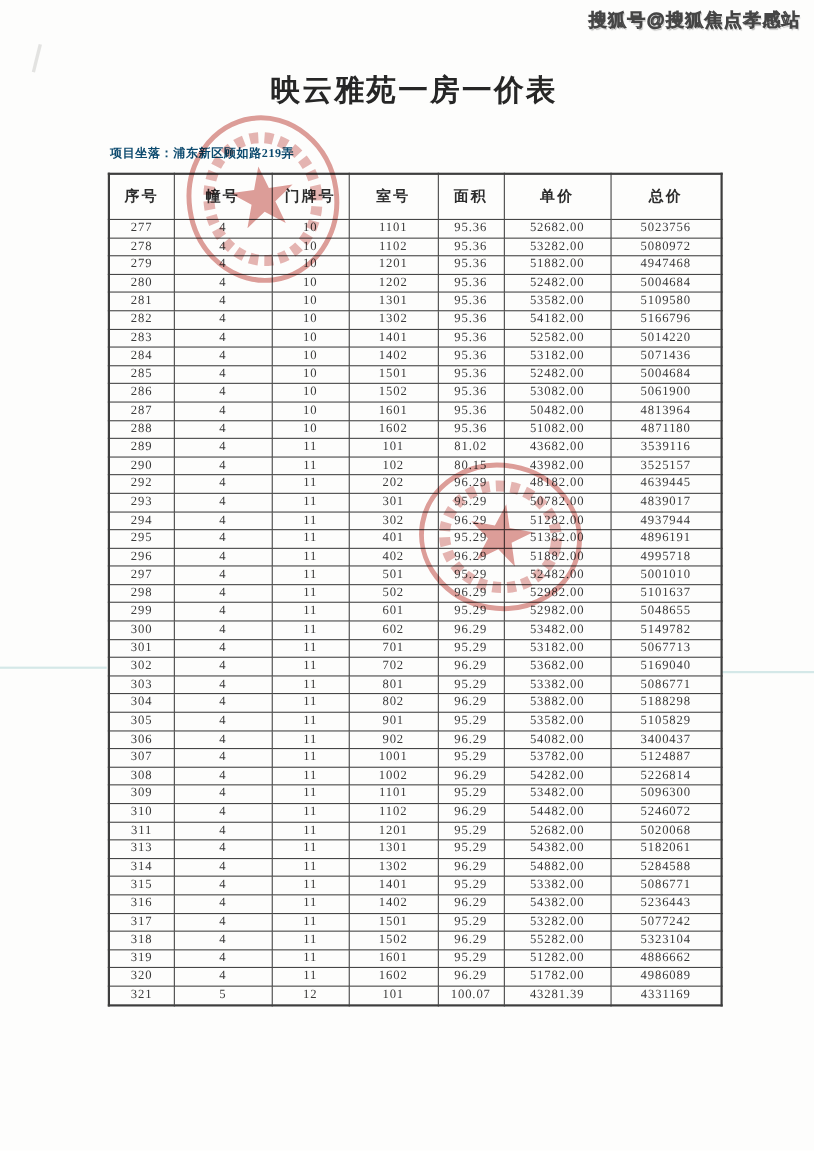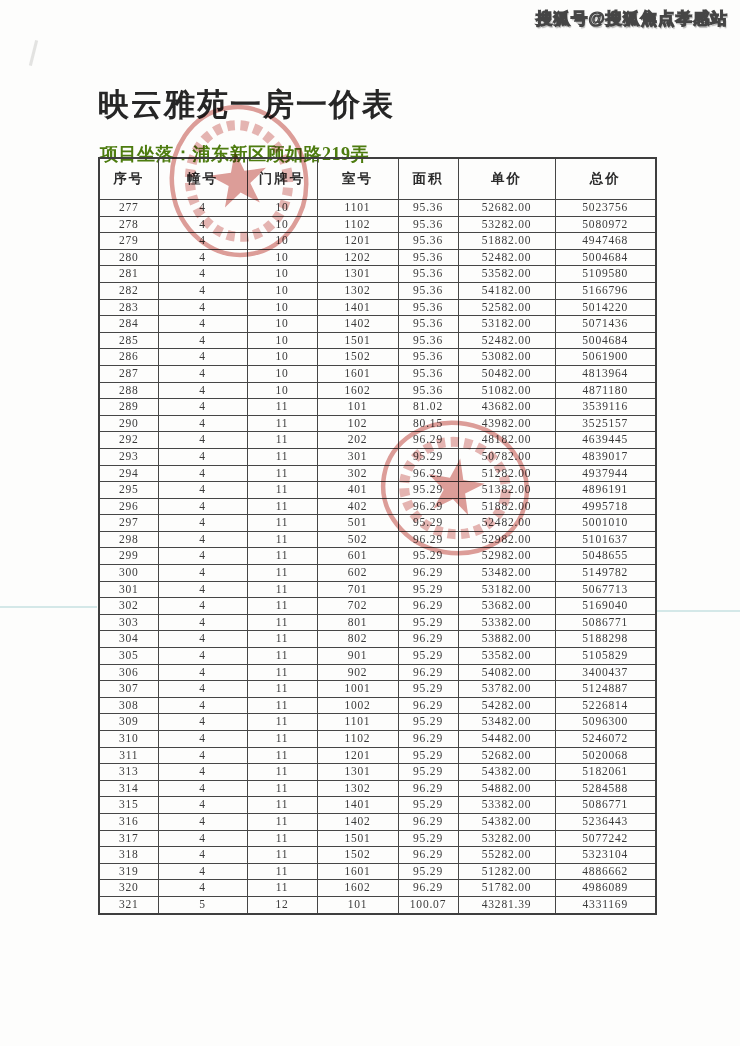--- a/index.html
+++ b/index.html
@@ -2,31 +2,30 @@
 <html style="--seal: #c0443d;"><head>
 <meta charset="utf-8">
 <style>
   html,body{margin:0;padding:0;}
   .page{
     position:relative; width:740px; height:1046px; background:#fdfdfc;
     font-family:"Liberation Serif","DejaVu Serif",serif; color:#3d3d3d; overflow:hidden;
   }
   .watermark{
     position:absolute; top:8px; right:12px; font-family:"Liberation Sans","DejaVu Sans",sans-serif;
-    font-weight:bold; font-size:16.5px; letter-spacing:1px;
+    font-weight:normal; font-size:16.5px; letter-spacing:1px;
     color:#ececec; -webkit-text-stroke:1.2px #454545; text-shadow:1px 1.5px 1px rgba(0,0,0,.28);
   }
   .title{
-    position:absolute; top:84px; left:98px; width:557px; 
-    font-size:31px; font-weight:bold; letter-spacing:2px; color:#262626;
+    position:absolute; top:64px; left:98px; width:557px; text-align:center;
+    font-size:27px; font-weight:bold; letter-spacing:2px; color:#262626;
   }
   .location{
-    position:absolute; top:132px; left:100px; font-size:18px; font-weight:bold; color:#4d7c0f;
+    position:absolute; top:132px; left:100px; font-size:11px; font-weight:bold; color:#0c4a6e;
     letter-spacing:.5px;
-    margin-top:10px;
   }
   table.price{
     position:absolute; top:157px; left:98px; width:557px; border-collapse:collapse;
     table-layout:fixed; background:transparent;
   }
   table.price th, table.price td{
     border:1px solid #464646; text-align:center; vertical-align:middle; padding:0;
     overflow:hidden; white-space:nowrap;
   }
   table.price{ border:2px solid #3e3e3e; }

